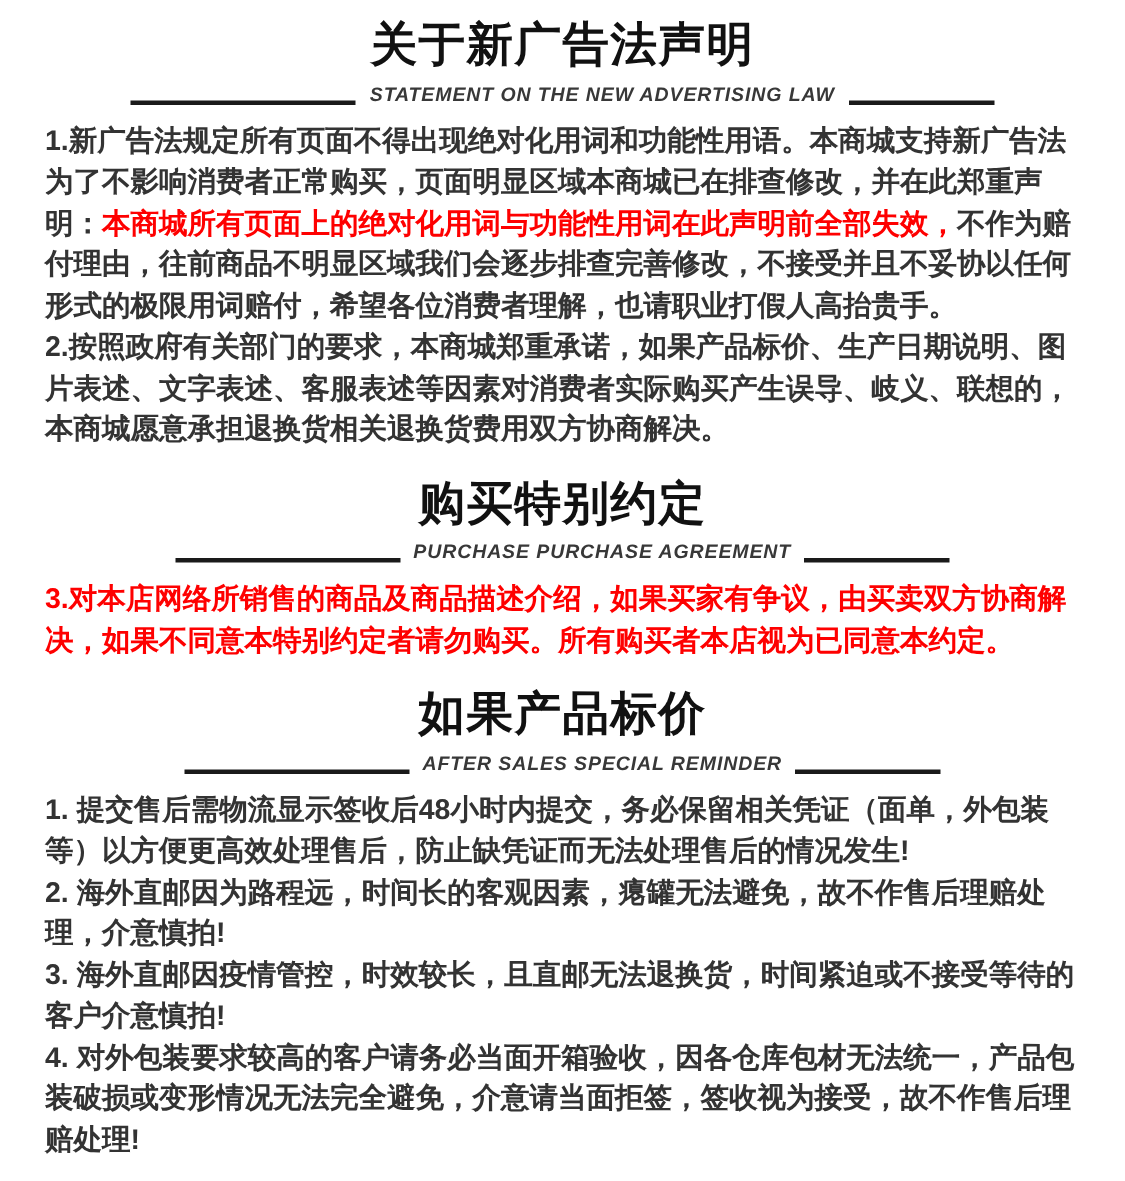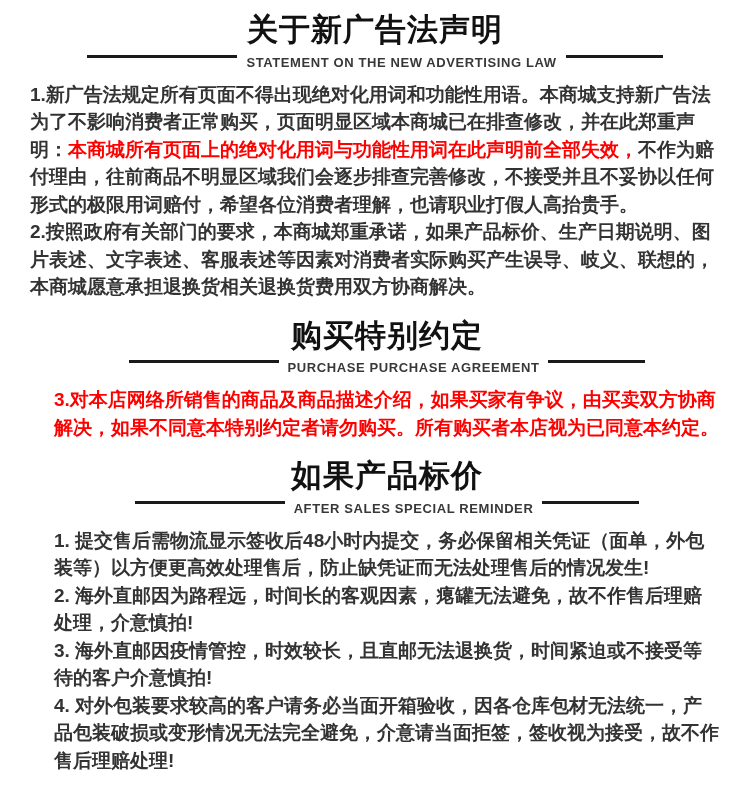--- a/index.html
+++ b/index.html
@@ -15,37 +15,38 @@
     width:750px;
     font-family:"Liberation Sans","DejaVu Sans",sans-serif;
   }
   .page{
     width:750px;
     min-height:787px;
     padding:12px 30px 12px 30px;
     background:#ffffff;
   }
   section{display:block;}
-  .sec-gap{margin-top:17px;margin-left:24px;}
+  .sec-gap{margin-top:17px;}
   h1.sec-title{
     margin:0;
     text-align:center;
     font-size:31px;
     line-height:1.15;
     font-weight:700;
     letter-spacing:1px;
     color:var(--title-color);
     font-family:Liberation Sans, sans-serif;
   }
   .sub-row{
     display:flex;
-    align-items:flex-start;
+    align-items:flex-end;
     justify-content:center;
     gap:9px;
     margin:7px 0 11px 0;
+    font-style:italic;
   }
   .sub-line{
     height:3px;
     background:var(--line-color);
     flex:0 0 auto;
   }
   .sub-line.left{width:150px;}
   .sub-line.right{width:97px;}
   .sub-text{
     font-size:13px;

